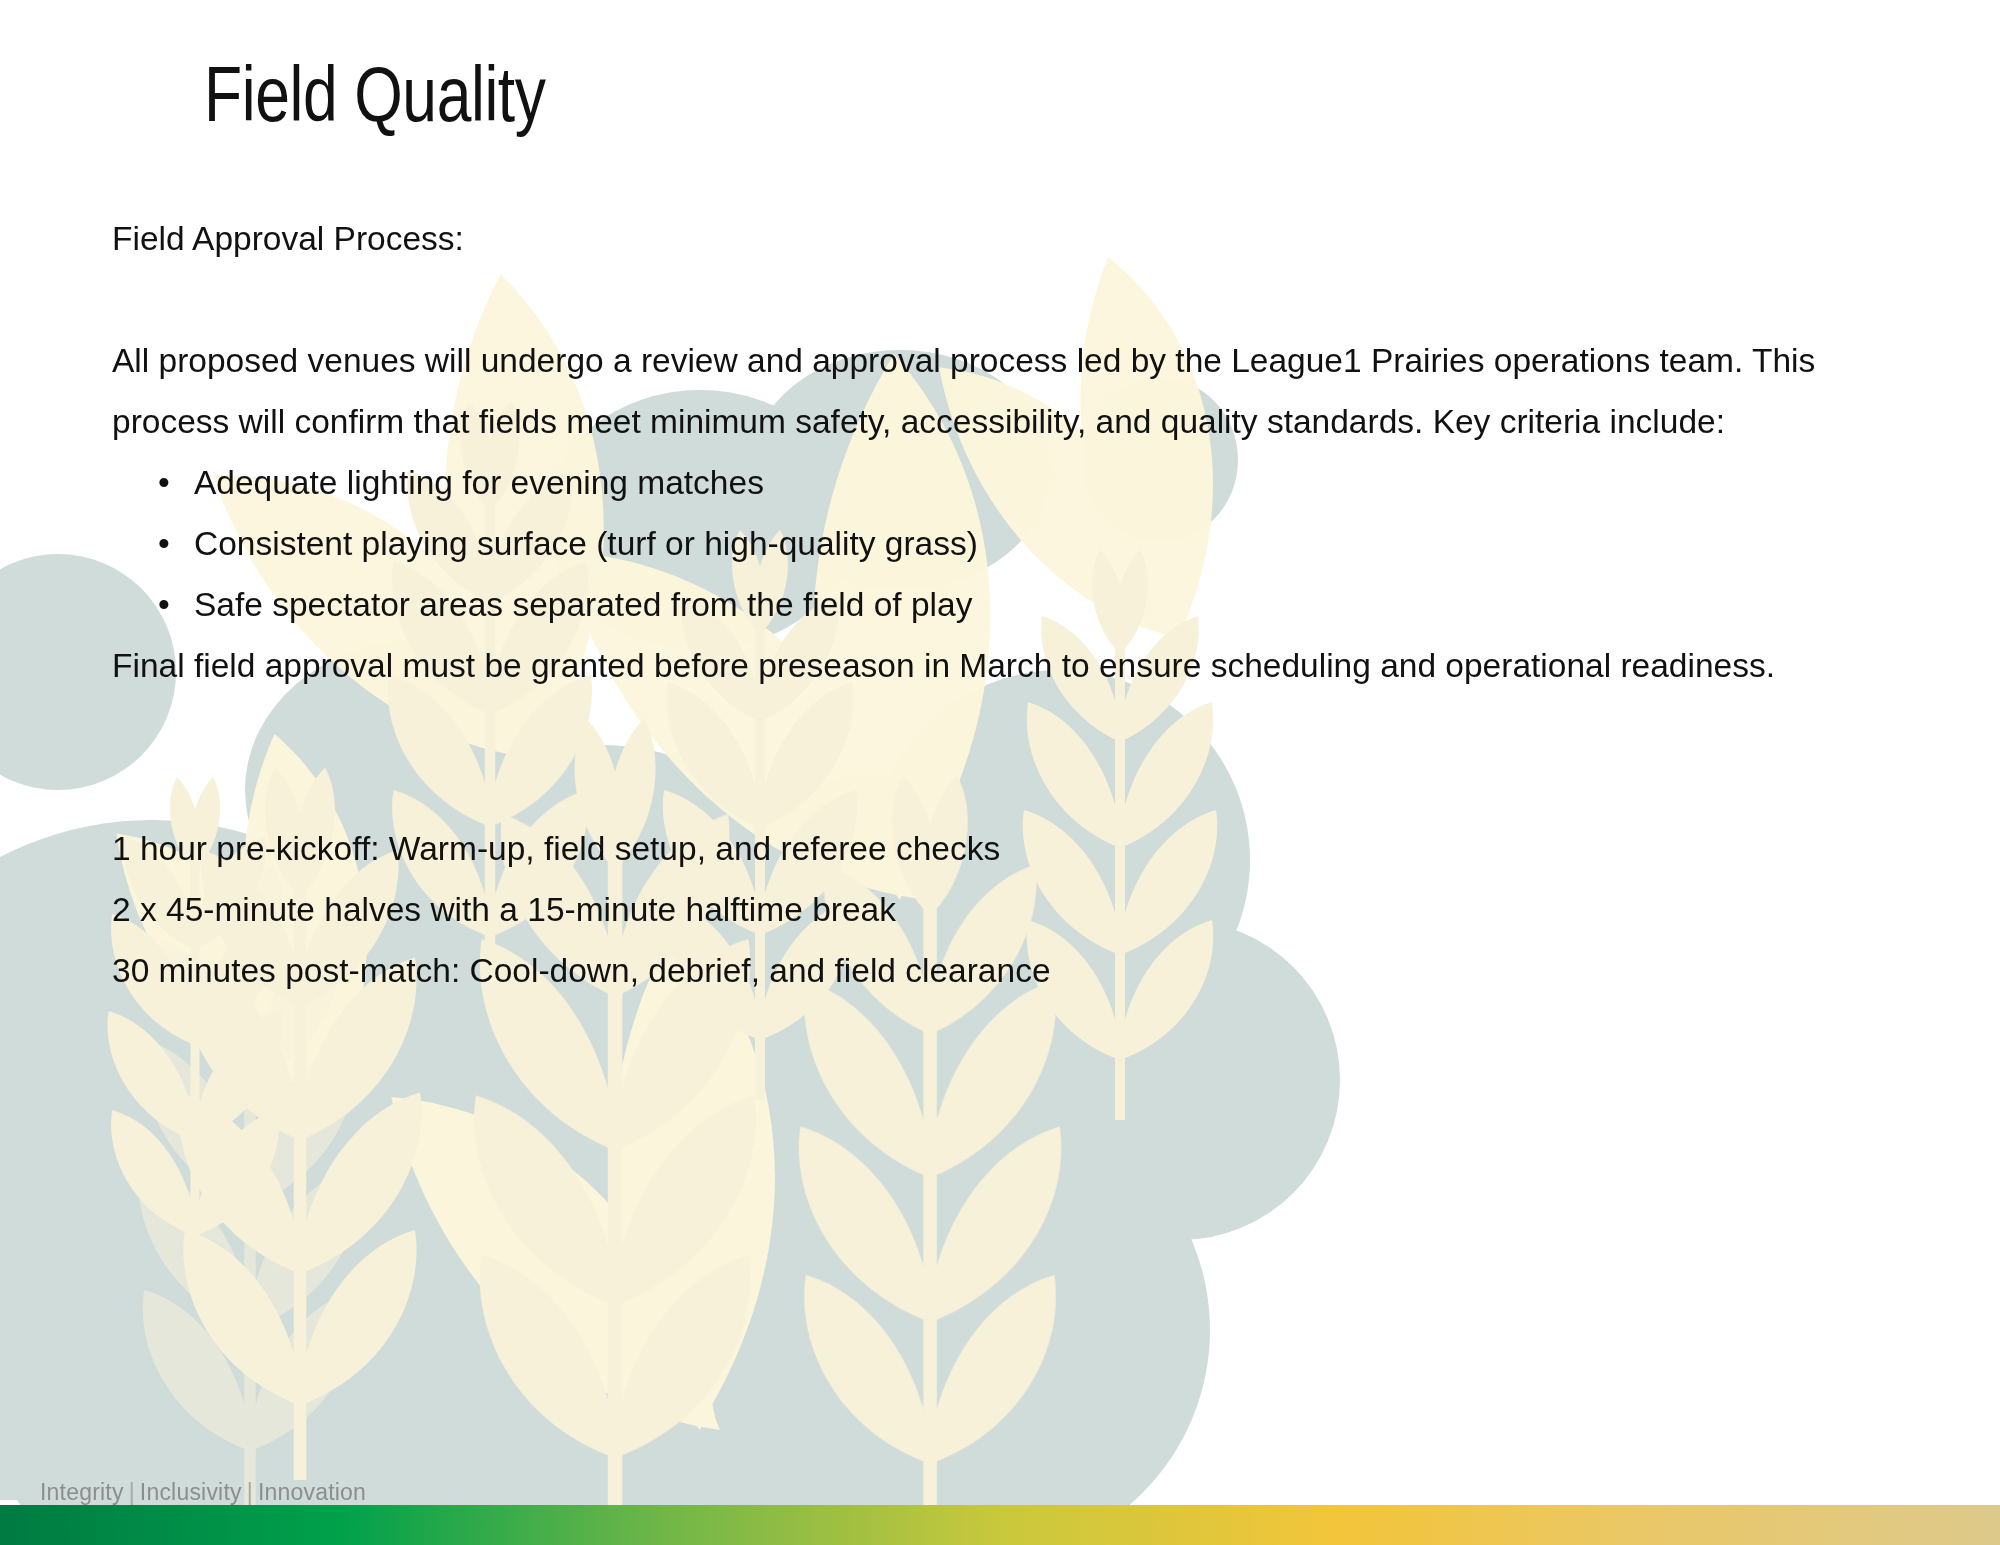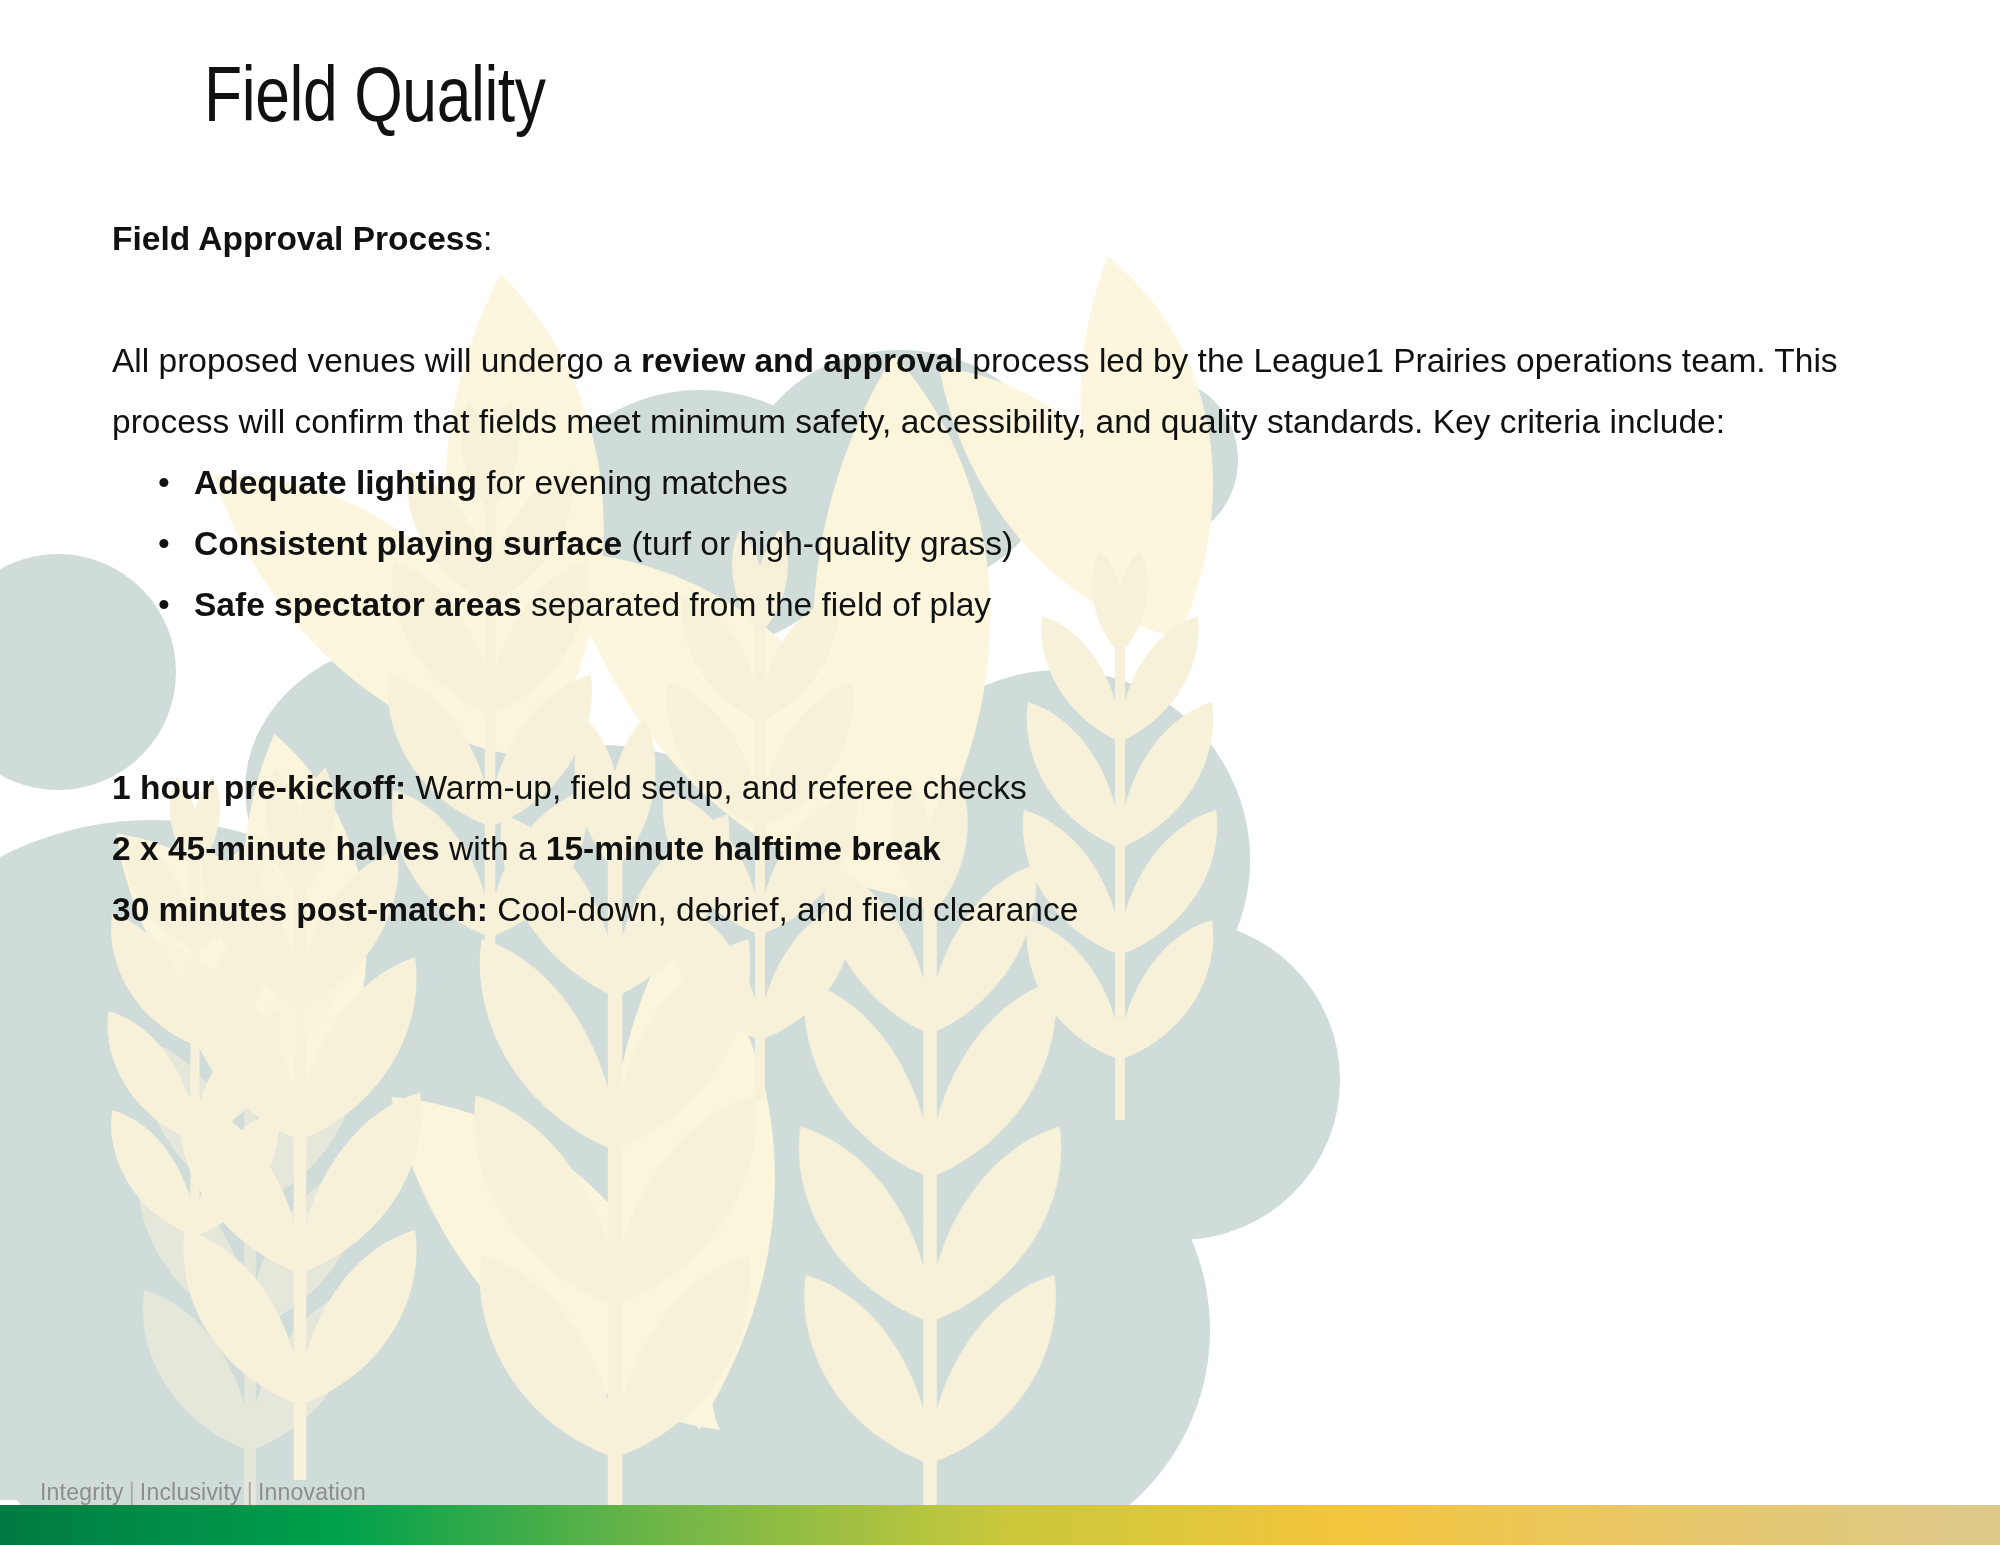--- a/index.html
+++ b/index.html
@@ -73,21 +73,21 @@
   }
 
   .para {
     margin: 0;
     font-size: 33.5px;
     line-height: 61px;
   }
   .spacer {
     height: 61px;
   }
-  strong { font-weight: 700; }
+  strong { font-weight: 400; }
 
   ul.criteria {
     margin: 0;
     padding: 0 0 0 82px;
     list-style: none;
   }
   ul.criteria li {
     position: relative;
     font-size: 33.5px;
     line-height: 61px;
@@ -209,20 +209,21 @@
       <div class="spacer"></div>
 
       <p class="para"><span>All proposed venues will undergo a </span><strong>review and approval</strong><span> process led by the League1 Prairies operations team. This process will confirm that fields meet minimum safety, accessibility, and quality standards. Key criteria include:</span></p>
 
       <ul class="criteria">
         <li><span></span><strong>Adequate lighting</strong><span> for evening matches</span></li>
         <li><span></span><strong>Consistent playing surface</strong><span> (turf or high-quality grass)</span></li>
         <li><span></span><strong>Safe spectator areas</strong><span> separated from the field of play</span></li>
       </ul>
 
+      <p class="para"><span>Final field approval must be granted </span><strong>before preseason in March</strong><span> to ensure scheduling and operational readiness.</span></p>
 
       <div class="spacer"></div>
 
 
       <div class="spacer"></div>
 
       <p class="para"><strong>1 hour pre-kickoff:</strong><span> Warm-up, field setup, and referee checks</span></p>
       <p class="para"><strong>2 x 45-minute halves</strong><span> with a </span><strong>15-minute halftime break</strong></p>
       <p class="para"><strong>30 minutes post-match:</strong><span> Cool-down, debrief, and field clearance</span></p>
 

